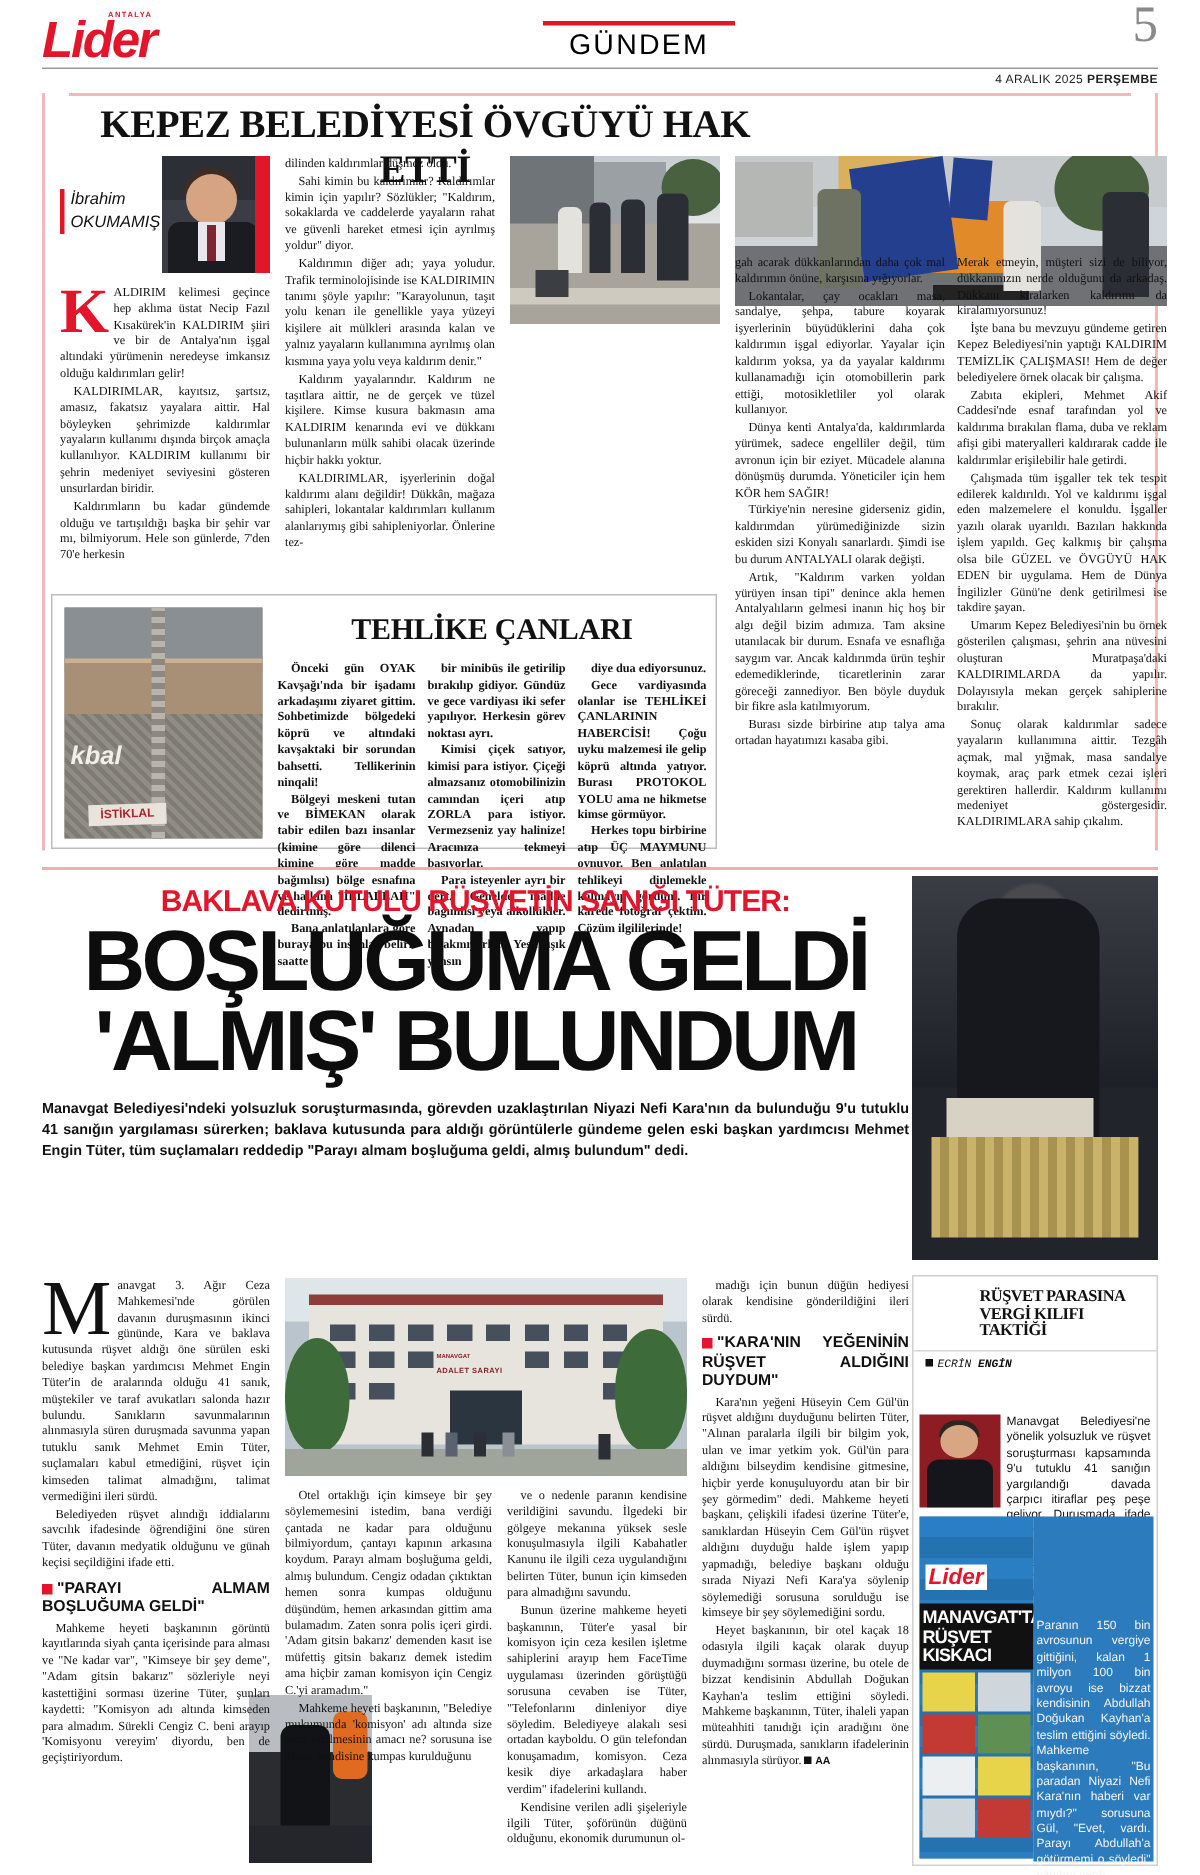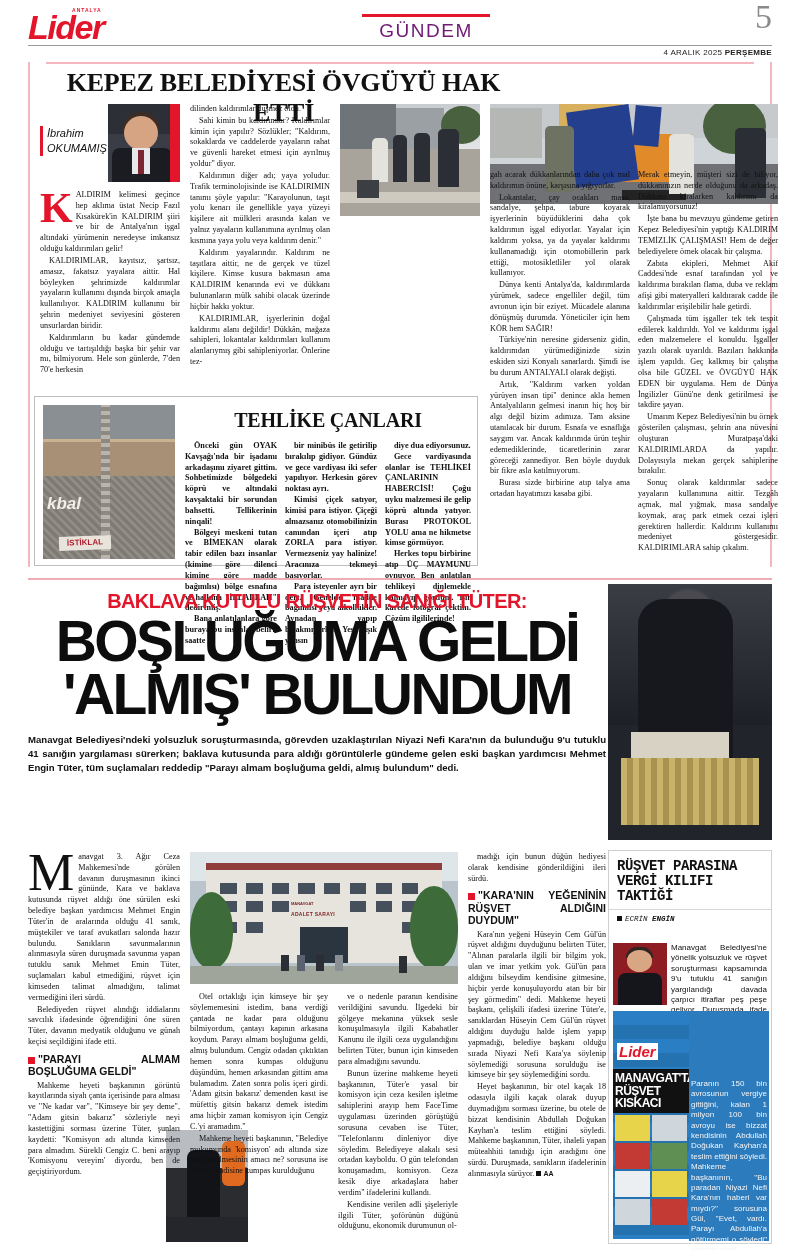--- a/index.html
+++ b/index.html
@@ -24,21 +24,21 @@
   .logo-sub {
     position: absolute; right: 2px; top: -2px;
     font-family: "Liberation Sans", sans-serif;
     font-size: 5px; font-weight: bold; letter-spacing: 1px;
     color: #e3152a; font-style: normal;
   }
   .section-wrap { position: absolute; left: 318px; top: 14px; text-align: center; width: 160px; }
   .section-rule { height: 3px; background: #e3152a; width: 128px; margin: 0 auto 3px; }
   .section-name {
     font-family: "Liberation Sans", sans-serif;
-    font-size: 19px; letter-spacing: 1.5px; color: #701a75;
+    font-size: 19px; letter-spacing: 1.5px; color: #000000;
   }
   .page-no {
     position: absolute; right: 0; top: 0;
     font-family: "Liberation Serif", serif;
     font-size: 34px; color: #8a8a8a; line-height: 1;
   }
   .head-rule { position: absolute; left: 0; right: 0; top: 45px; height: 1px; background: #9a9a9a; }
   .date-line {
     position: absolute; right: 0; top: 48px;
     font-family: "Liberation Sans", sans-serif;
@@ -180,23 +180,24 @@
   .cp-grd { position: absolute; left: 0; bottom: 0; right: 0; height: 14%; background: #9fa59a; }
   .small-photo { position: absolute; left: 138px; top: 546px; width: 82px; height: 112px; overflow: hidden; background: #2a2c30; }
   .sp-top { position: absolute; left: 0; top: 0; right: 0; height: 34%; background: #b9bdc2; }
   .sp-fig { position: absolute; left: 26%; top: 18%; width: 40%; height: 62%; background: #121317; border-radius: 8px 8px 0 0; }
   .sp-or { position: absolute; right: 4%; top: 10%; width: 28%; height: 40%; background: #e06a20; border-radius: 6px; }
   .sp-cnt { position: absolute; left: 0; bottom: 0; right: 0; height: 22%; background: #24262b; }
 
   
   .sidebar { position: absolute; left: 580px; top: 266px; width: 164px; height: 394px; border: 1px solid #cfcfcf; }
   .sb-title {
-    font-family: Liberation Mono, monospace; font-weight: bold;
-    font-size: 14px; line-height: 1.06; letter-spacing: -.4px;
+    font-family: Liberation Serif, serif; font-weight: bold;
+    font-size: 11px; line-height: 1.06; letter-spacing: -.4px;
     padding: 8px 8px 6px 8px;
+    margin-left: 36px;
   }
   .sb-byline { padding: 0 8px; font-family: Liberation Mono, monospace; font-size: 7.5px; border-top: 1px solid #d6d6d6; padding-top: 5px; }
   .sb-byline .sq { display: inline-block; width: 5px; height: 5px; background: #111; margin-right: 3px; }
   .sb-byline i { font-style: italic; }
   .sb-byline b { font-weight: bold; font-style: italic; }
   .sb-face { position: absolute; left: 4px; top: 92px; width: 54px; height: 62px; background: #8d1d22; overflow: hidden; }
   .sbf-head { position: absolute; left: 26%; top: 12%; width: 46%; height: 34%; border-radius: 50%; background: #d9a684; }
   .sbf-hair { position: absolute; left: 24%; top: 6%; width: 50%; height: 18%; border-radius: 14px 14px 0 0; background: #2e2420; }
   .sbf-suit { position: absolute; left: 10%; top: 48%; width: 80%; height: 52%; background: #14161b; border-radius: 8px 8px 0 0; }
   .sb-text { position: absolute; left: 62px; top: 92px; width: 96px; font-family: "Liberation Sans", sans-serif; font-size: 8px; line-height: 1.3; text-align: justify; }

